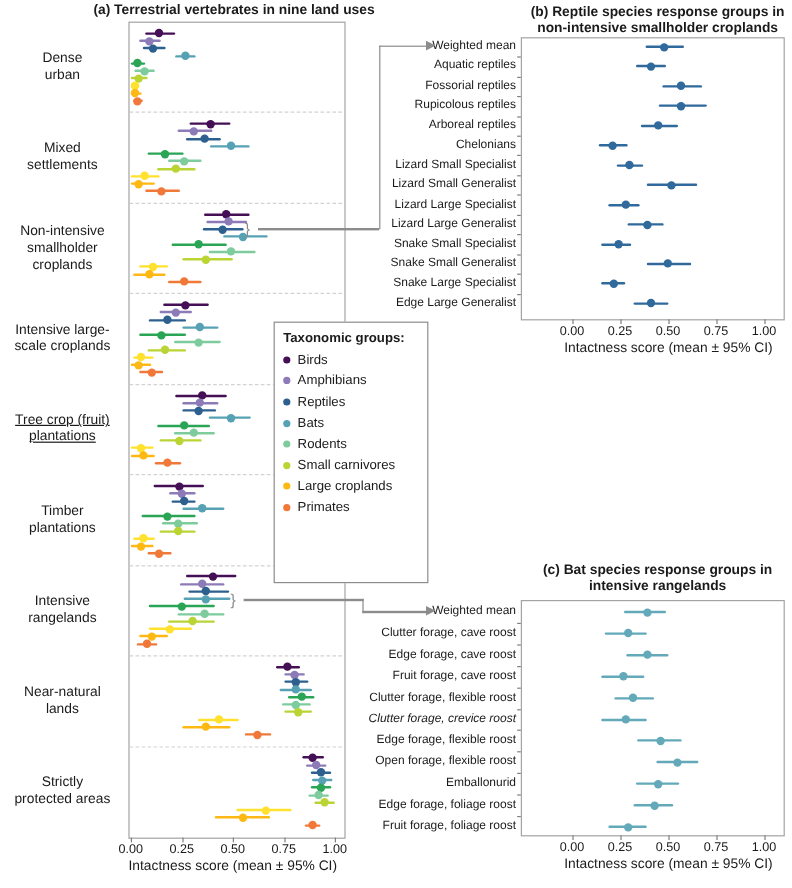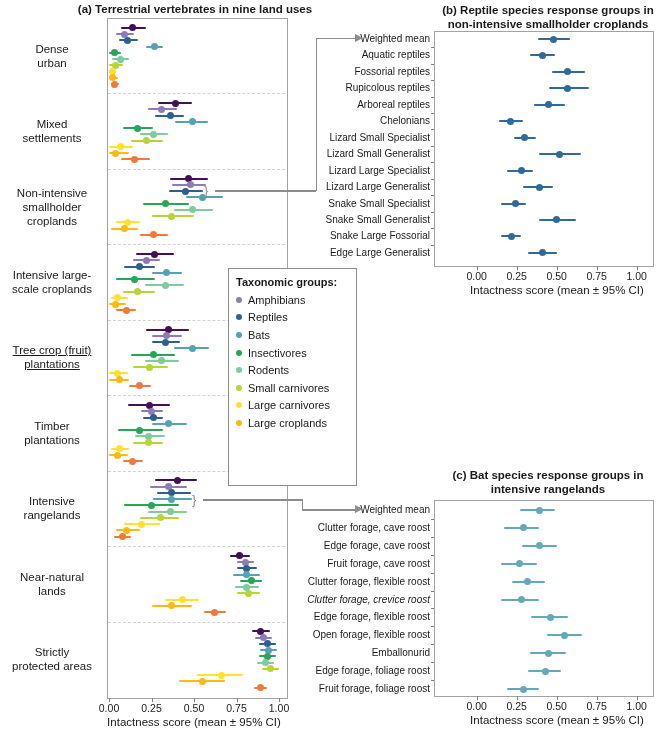--- a/index.html
+++ b/index.html
@@ -68,71 +68,71 @@
       <div class="tick-label" style="left: 219.5px; top: 702px;">0.75</div>
       <div class="tick-x" style="left: 279px; top: 698px;"></div>
       <div class="tick-label" style="left: 262px; top: 702px;">1.00</div>
     </div>
   <div class="axis-title" style="left:44px;top:716px;">Intactness score (mean ± 95% CI)</div>
 
   <div class="legend">
     <div class="legend-title">Taxonomic groups:</div>
     <div id="legendItems">
         <div class="legend-item">
+          <span class="legend-dot" style="background: rgb(68, 15, 84);"></span>
+          <span>Birds</span>
+        </div>
+        <div class="legend-item">
           <span class="legend-dot" style="background: rgb(141, 123, 184);"></span>
           <span>Amphibians</span>
         </div>
         <div class="legend-item">
           <span class="legend-dot" style="background: rgb(45, 96, 143);"></span>
           <span>Reptiles</span>
         </div>
         <div class="legend-item">
           <span class="legend-dot" style="background: rgb(87, 161, 180);"></span>
           <span>Bats</span>
         </div>
         <div class="legend-item">
-          <span class="legend-dot" style="background: rgb(42, 164, 85);"></span>
-          <span>Insectivores</span>
-        </div>
-        <div class="legend-item">
           <span class="legend-dot" style="background: rgb(126, 203, 157);"></span>
           <span>Rodents</span>
         </div>
         <div class="legend-item">
           <span class="legend-dot" style="background: rgb(186, 212, 53);"></span>
           <span>Small carnivores</span>
         </div>
         <div class="legend-item">
-          <span class="legend-dot" style="background: rgb(255, 225, 46);"></span>
-          <span>Large carnivores</span>
-        </div>
-        <div class="legend-item">
           <span class="legend-dot" style="background: rgb(253, 184, 19);"></span>
           <span>Large croplands</span>
+        </div>
+        <div class="legend-item">
+          <span class="legend-dot" style="background: rgb(240, 121, 58);"></span>
+          <span>Primates</span>
         </div>
       </div>
   </div>
 
   <div class="abs panel-title" style="left:418px;top:3px;width:260px;">(b) Reptile species response groups in
 non-intensive smallholder croplands</div>
   <div class="plot-box" id="plotB" style="left:434px;top:31px;width:218px;height:234px;"></div>
   <div class="abs" id="catB">
       <div class="row-label" style="left: 200px; top: 32px; width: 230px;">Weighted mean</div>
       <div class="row-label" style="left: 200px; top: 48.45px; width: 230px; text-align: right;">Aquatic reptiles</div>
       <div class="row-label" style="left: 200px; top: 64.9px; width: 230px;">Fossorial reptiles</div>
       <div class="row-label" style="left: 200px; top: 81.35px; width: 230px;">Rupicolous reptiles</div>
       <div class="row-label" style="left: 200px; top: 97.8px; width: 230px;">Arboreal reptiles</div>
       <div class="row-label" style="left: 200px; top: 114.25px; width: 230px;">Chelonians</div>
       <div class="row-label" style="left: 200px; top: 130.7px; width: 230px;">Lizard Small Specialist</div>
       <div class="row-label" style="left: 200px; top: 147.15px; width: 230px;">Lizard Small Generalist</div>
       <div class="row-label" style="left: 200px; top: 163.6px; width: 230px;">Lizard Large Specialist</div>
       <div class="row-label" style="left: 200px; top: 180.05px; width: 230px;">Lizard Large Generalist</div>
       <div class="row-label" style="left: 200px; top: 196.5px; width: 230px;">Snake Small Specialist</div>
       <div class="row-label" style="left: 200px; top: 212.95px; width: 230px;">Snake Small Generalist</div>
-      <div class="row-label" style="left: 200px; top: 229.4px; width: 230px;">Snake Large Fossorial</div>
+      <div class="row-label" style="left: 200px; top: 229.4px; width: 230px;">Snake Large Specialist</div>
       <div class="row-label" style="left: 200px; top: 245.85px; width: 230px;">Edge Large Generalist</div>
     </div>
   <div class="abs" id="axisB"></div>
   <div class="axis-title" style="left:407px;top:284px;">Intactness score (mean ± 95% CI)</div>
 
   <div class="abs panel-title" style="left:418px;top:468px;width:260px;">(c) Bat species response groups in
 intensive rangelands</div>
   <div class="plot-box" id="plotC" style="left:434px;top:500px;width:218px;height:195px;"></div>
   <div class="abs" id="catC">
       <div class="row-label" style="left: 200px; top: 503px; width: 230px;">Weighted mean</div>

